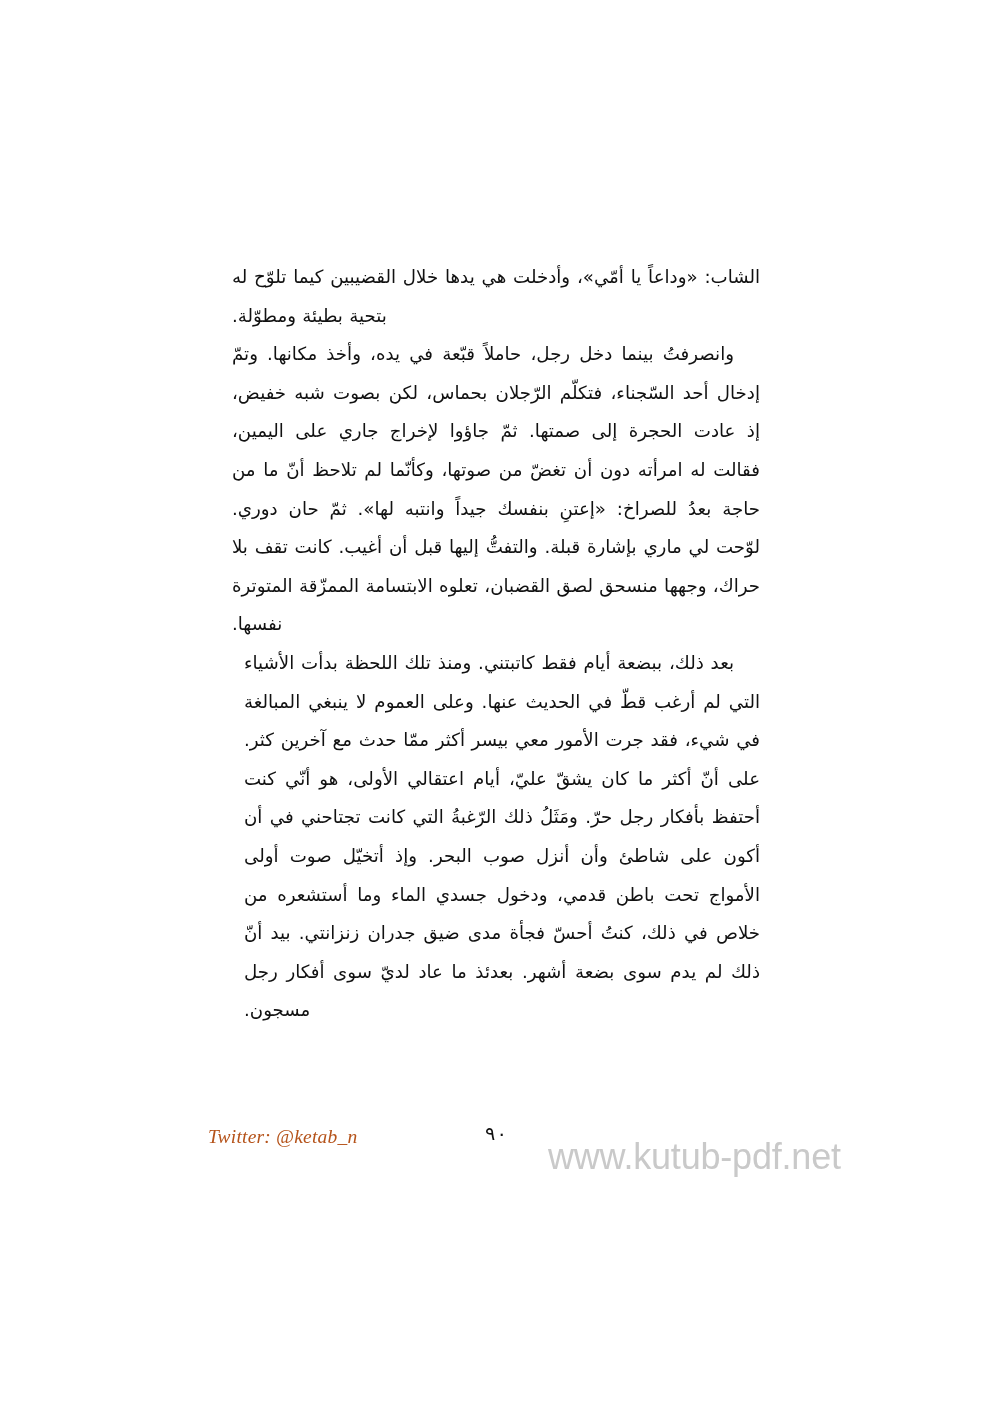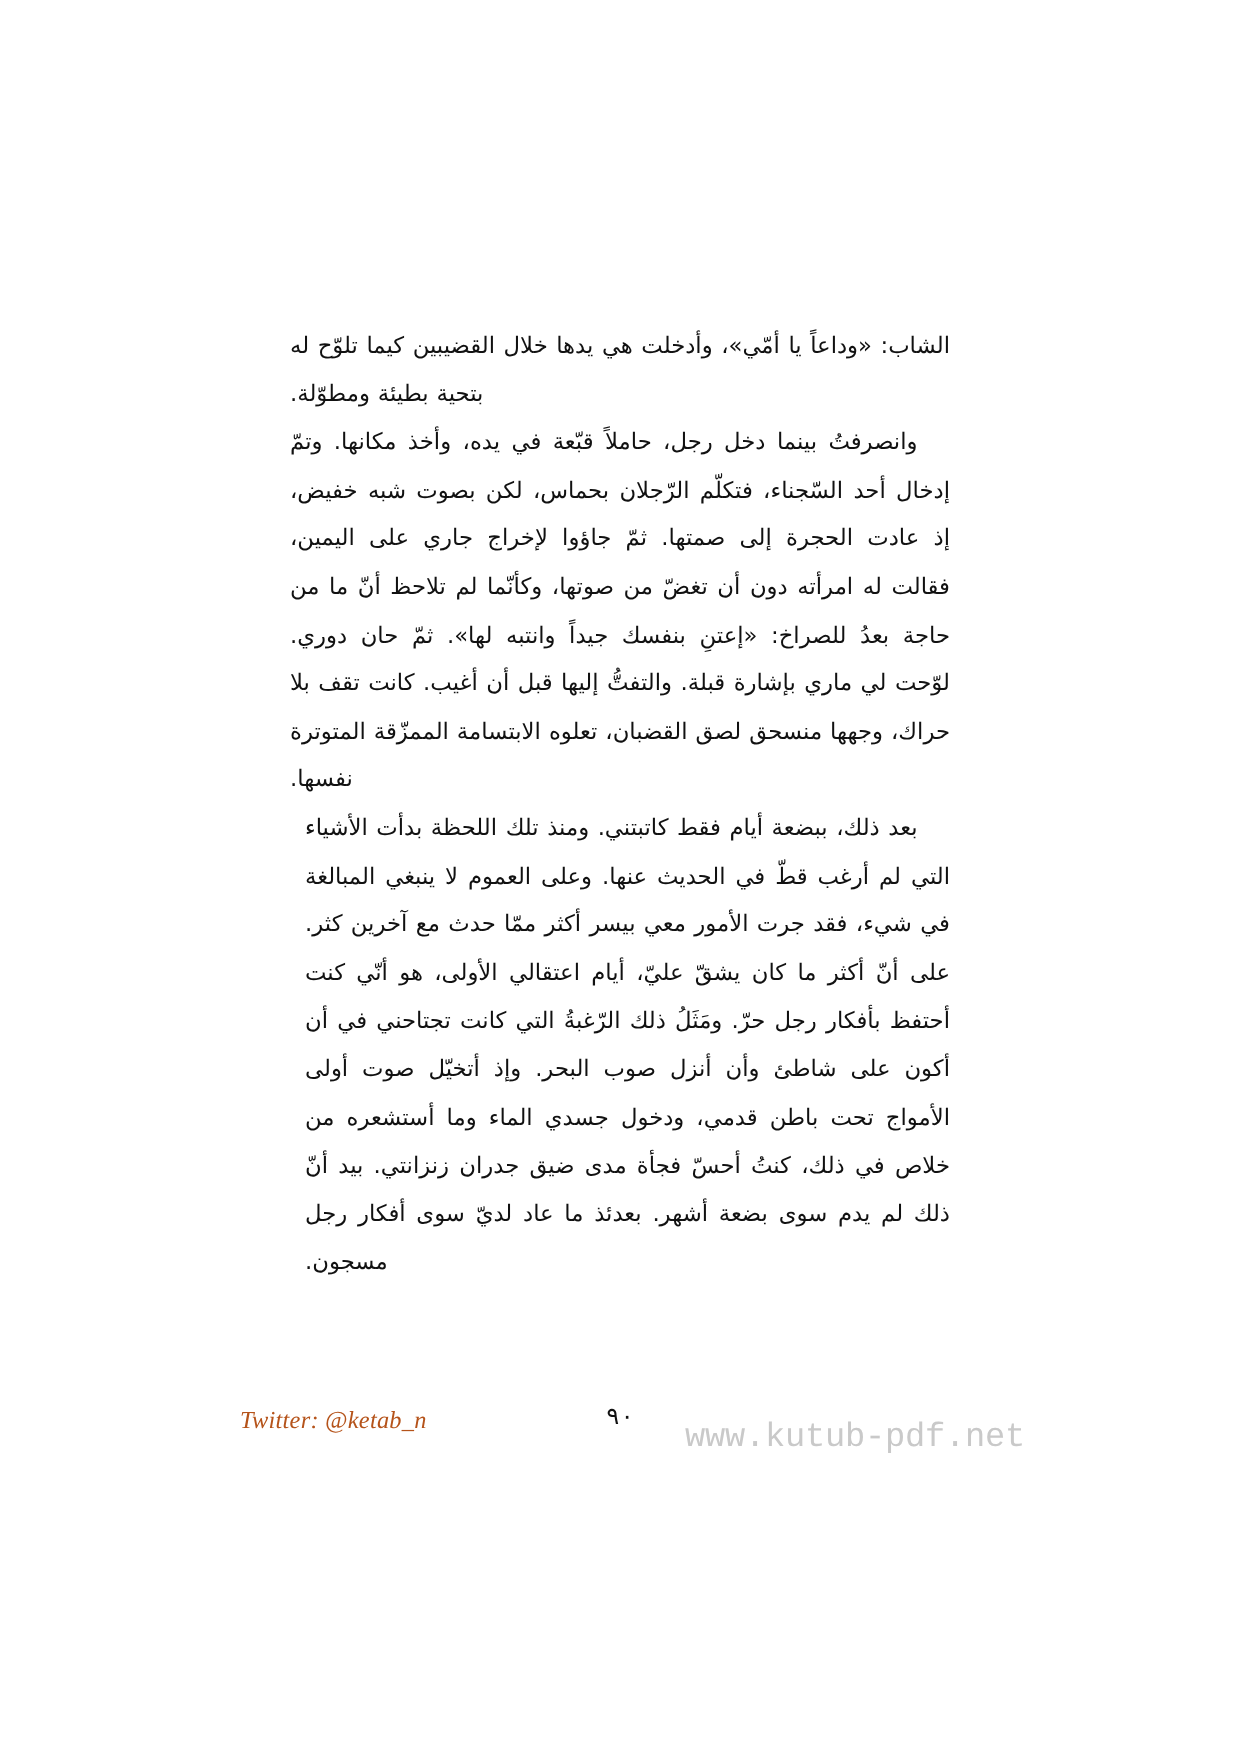--- a/index.html
+++ b/index.html
@@ -70,21 +70,21 @@
     position: absolute;
     left: 0;
     right: 0;
     top: 1118px;
     height: 70px;
   }
 
   .twitter-handle {
     position: absolute;
     right: auto;
-    left: 192px;
+    left: 208px;
     top: 8px;
     direction: ltr;
     font-family: "Liberation Serif", "DejaVu Serif", serif;
     font-style: italic;
     font-size: 19.5px;
     color: #b5531a;
     white-space: nowrap;
     letter-spacing: 0.2px;
   }
 
@@ -98,22 +98,22 @@
     font-size: 19px;
     color: #111111;
     direction: rtl;
   }
 
   .watermark {
     position: absolute;
     left: 548px;
     top: 18px;
     direction: ltr;
-    font-family: Liberation Mono, monospace;
-    font-size: 27px;
+    font-family: Liberation Sans, sans-serif;
+    font-size: 36px;
     color: #c9c9c9;
     white-space: nowrap;
     letter-spacing: -0.2px;
     font-weight: 400;
   }
 </style>
 </head>
 <body>
 
 <div class="page">

